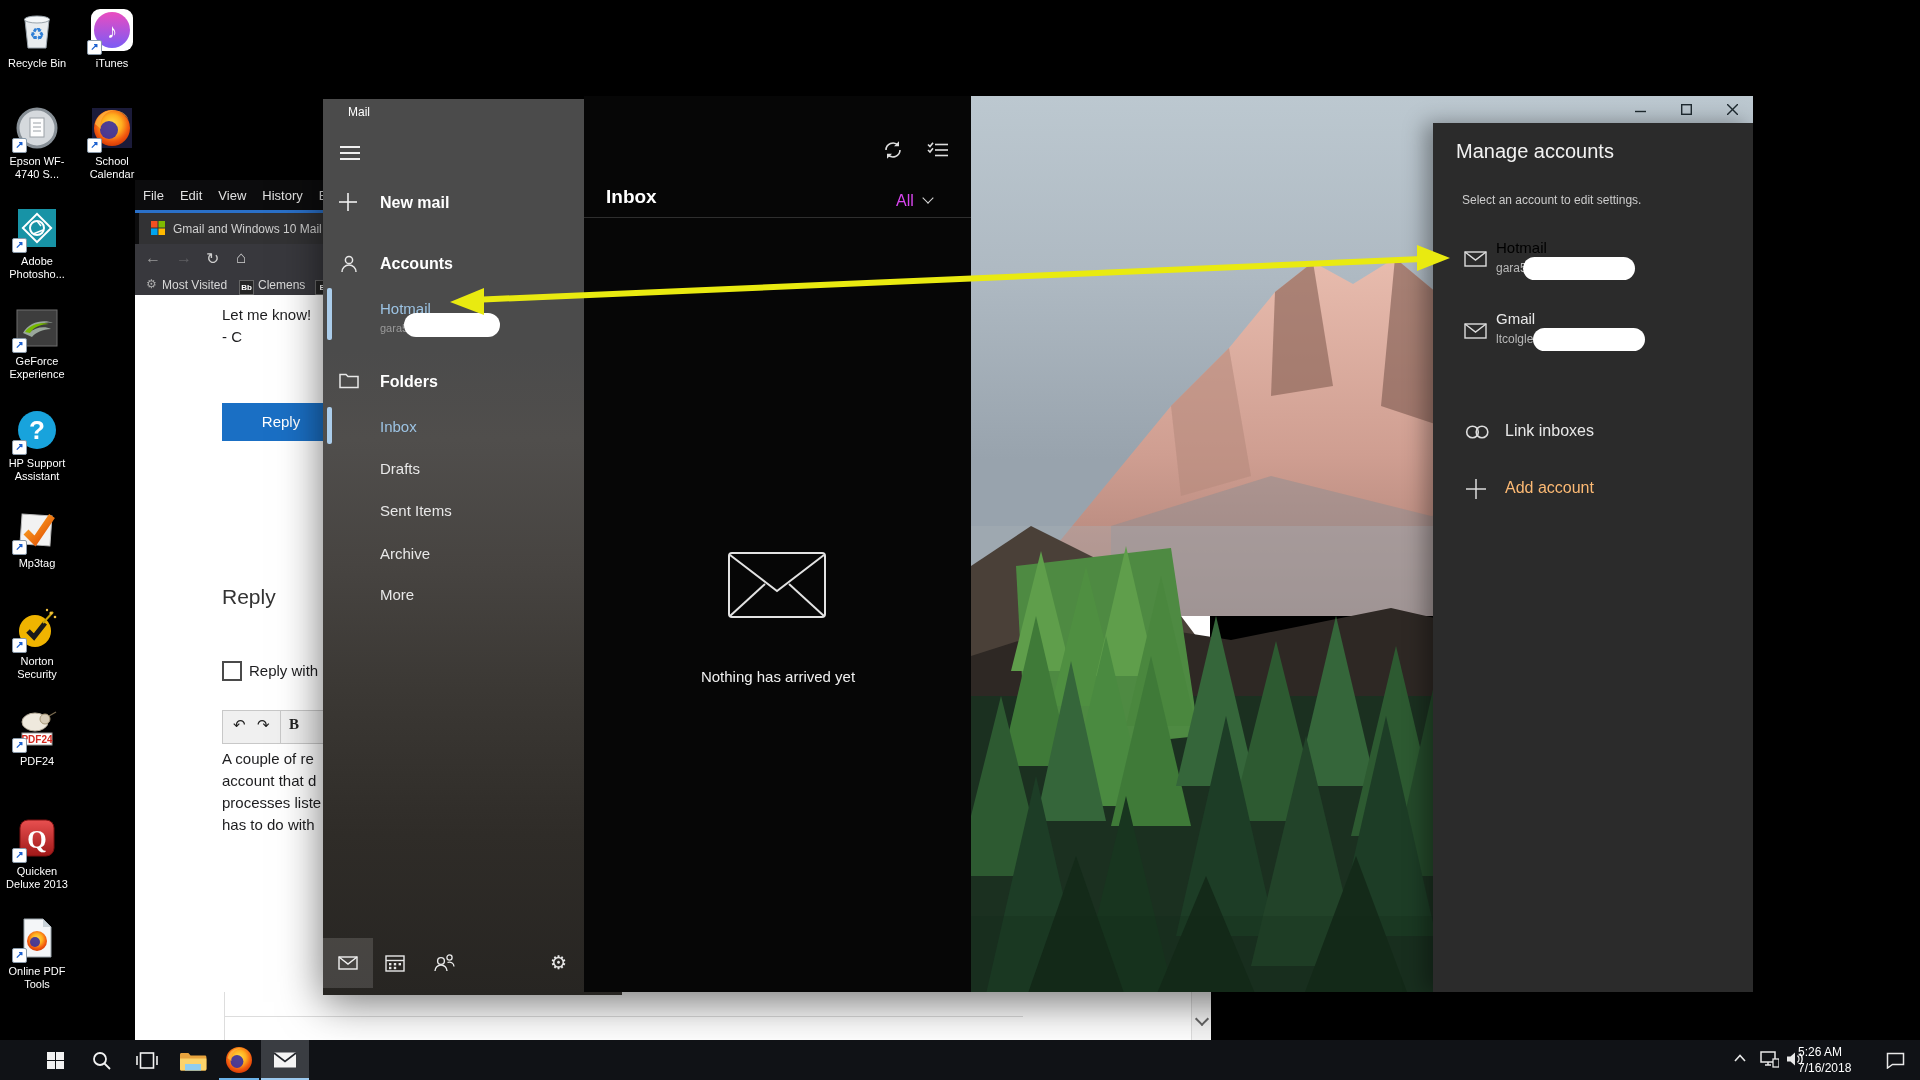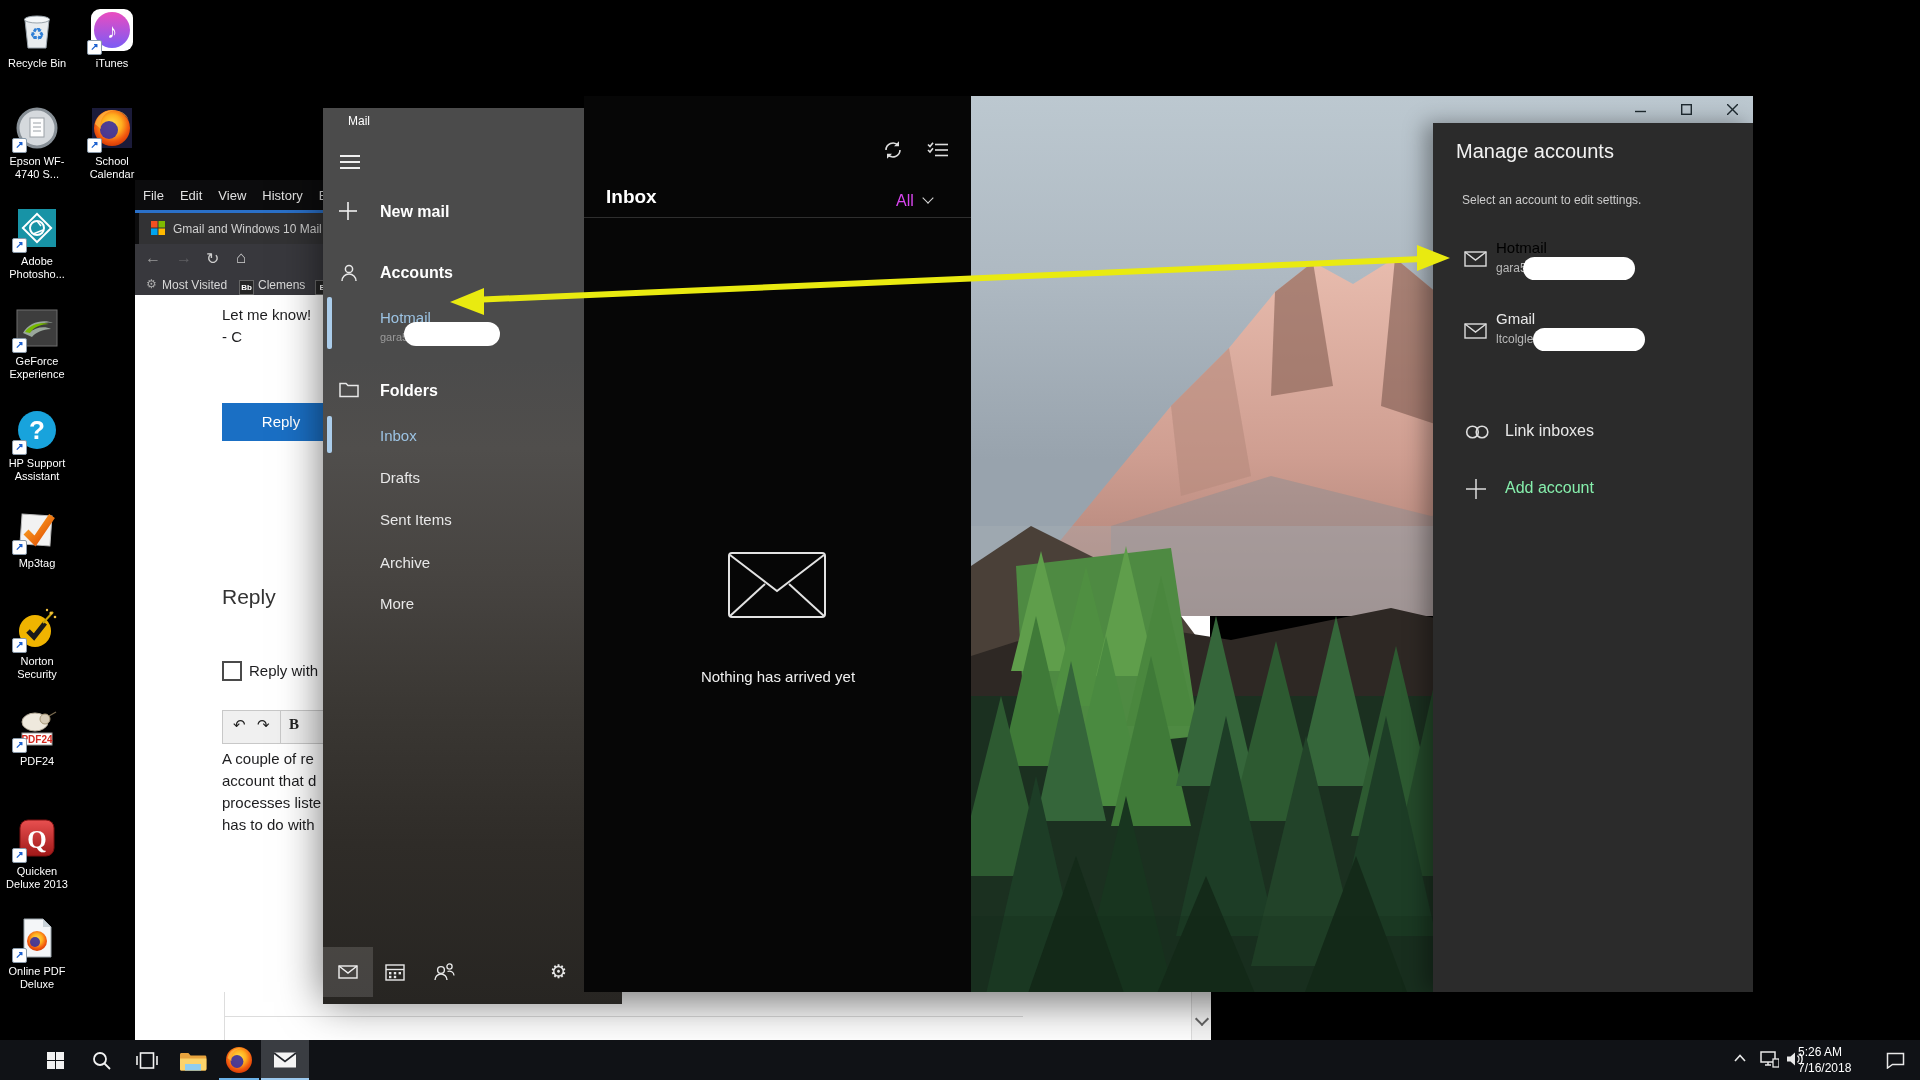--- a/index.html
+++ b/index.html
@@ -24,21 +24,21 @@
 .fxtab{position:absolute;left:4px;top:0;width:246px;height:31px;background:#323234;color:#d0d0d0;
   font-size:12px;overflow:hidden;white-space:nowrap}
 .fxnav{position:absolute;top:64px;left:0;right:0;height:31px;background:#38383d;color:#cfcfcf}
 .fxbook{position:absolute;top:95px;left:0;right:0;height:20px;background:#38383d;color:#d8d8d8;font-size:12px}
 .fxcontent{position:absolute;top:115px;left:0;right:0;bottom:0;background:#fff;color:#1d1d1f;font-size:15px}
 .badge{display:inline-block;width:13px;height:13px;background:#252525;border:1px solid #666;
   color:#fff;font-size:8px;line-height:13px;text-align:center;font-weight:bold;vertical-align:-2px}
 
 #mail{position:absolute;left:323px;top:96px;width:1430px;height:896px;z-index:5;
   box-shadow:0 10px 40px rgba(0,0,0,.55)}
-#msidebar{position:absolute;left:0;top:12px;width:299px;height:896px;
+#msidebar{position:absolute;left:0;top:3px;width:299px;height:896px;
   background:linear-gradient(180deg,#4b4b4b 0%,#4b4b4b 28%,#504e4c 38%,#474441 52%,#3b3834 66%,#2f2c28 82%,#272522 100%)}
 #mlist{position:absolute;left:261px;top:0;width:387px;height:896px;background:#060606}
 #mphoto{position:absolute;left:648px;top:0;width:782px;height:896px;overflow:hidden}
 #mpanel{position:absolute;left:1110px;top:27px;width:320px;height:869px;background:#2b2b2b;
   box-shadow:-8px 0 20px rgba(0,0,0,.35)}
 .srow{position:absolute;left:0;width:261px;height:30px;color:#e8e8e8;font-size:15px}
 .srow .ic{position:absolute;left:16px;top:4px}
 .srow .tx{position:absolute;left:57px;top:5px;white-space:nowrap}
 .hdr{font-weight:bold;color:#fff}
 .selbar{position:absolute;left:4px;width:5px;background:#abcdeb;border-radius:2px}
@@ -221,21 +221,21 @@
   <div class="dicon" style="left:0;top:916px">
     <div class="img">
       <svg width="44" height="44">
           <path d="M9 3 h19 l8 8 v30 h-27 z" fill="#f4f6f8" stroke="#9aa4ac"></path>
       <path d="M28 3 l8 8 h-8 z" fill="#c9d2d8"></path>
       <circle cx="22" cy="25" r="10" fill="url(#fxg)"></circle>
           <circle cx="20" cy="26" r="5" fill="#3a2f9e" opacity=".9"></circle>
         </svg>
       <span class="lnk">↗</span>
     </div>
-    <div class="lbl">Online PDF Deluxe</div>
+    <div class="lbl">Online PDF Tools</div>
   </div>
 
   <div id="fx">
     <div class="fxmenu">
       <span>File</span><span>Edit</span><span>View</span><span>History</span><span>Bookmarks</span>
     </div>
     <div class="abs" style="top:30px;left:0;right:0;height:3px;background:#2a70c8"></div>
     <div class="fxtabbar">
       <div class="fxtab">
         <span class="abs" style="left:12px;top:8px">
@@ -534,21 +534,21 @@
       </div>
       <div class="abs" style="left:0;top:347px;width:320px;height:40px">
         <span class="abs" style="left:33px;top:9px">
             <svg width="20" height="20">
               <g stroke="#ddd" stroke-width="1.5">
                 <line x1="10" y1="0" x2="10" y2="20"></line>
                 <line x1="0" y1="10" x2="20" y2="10"></line>
               </g>
             </svg>
           </span>
-        <span class="abs" style="left:72px;top:9px;font-size:16px;color:#86efac">Add account</span>
+        <span class="abs" style="left:72px;top:9px;font-size:16px;color:#fdba74">Add account</span>
       </div>
     </div>
   </div>
 
   <svg class="abs" style="left:0;top:0;z-index:9;pointer-events:none" width="1920" height="1080">
     <line x1="472" y1="300" x2="1422" y2="259" stroke="#e9ea10" stroke-width="6"></line>
     <polygon points="450,302 484,288 484,315" fill="#e9ea10"></polygon>
     <polygon points="1450,258 1417,245 1417,271" fill="#e9ea10"></polygon>
   </svg>
 

